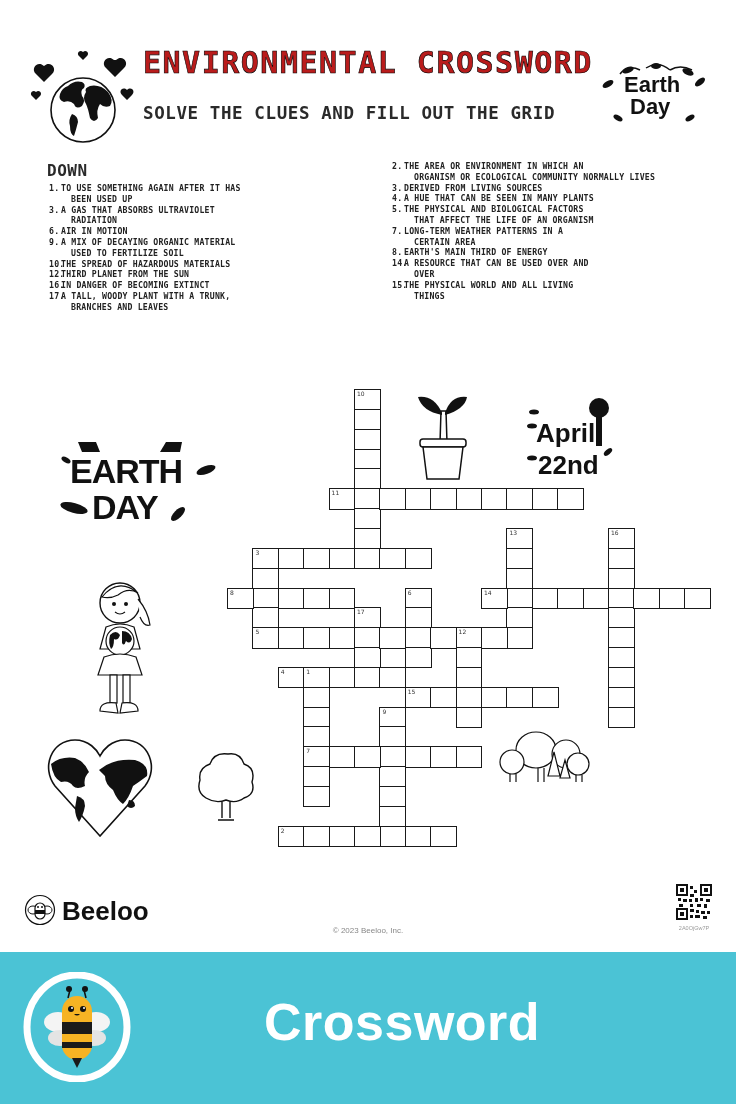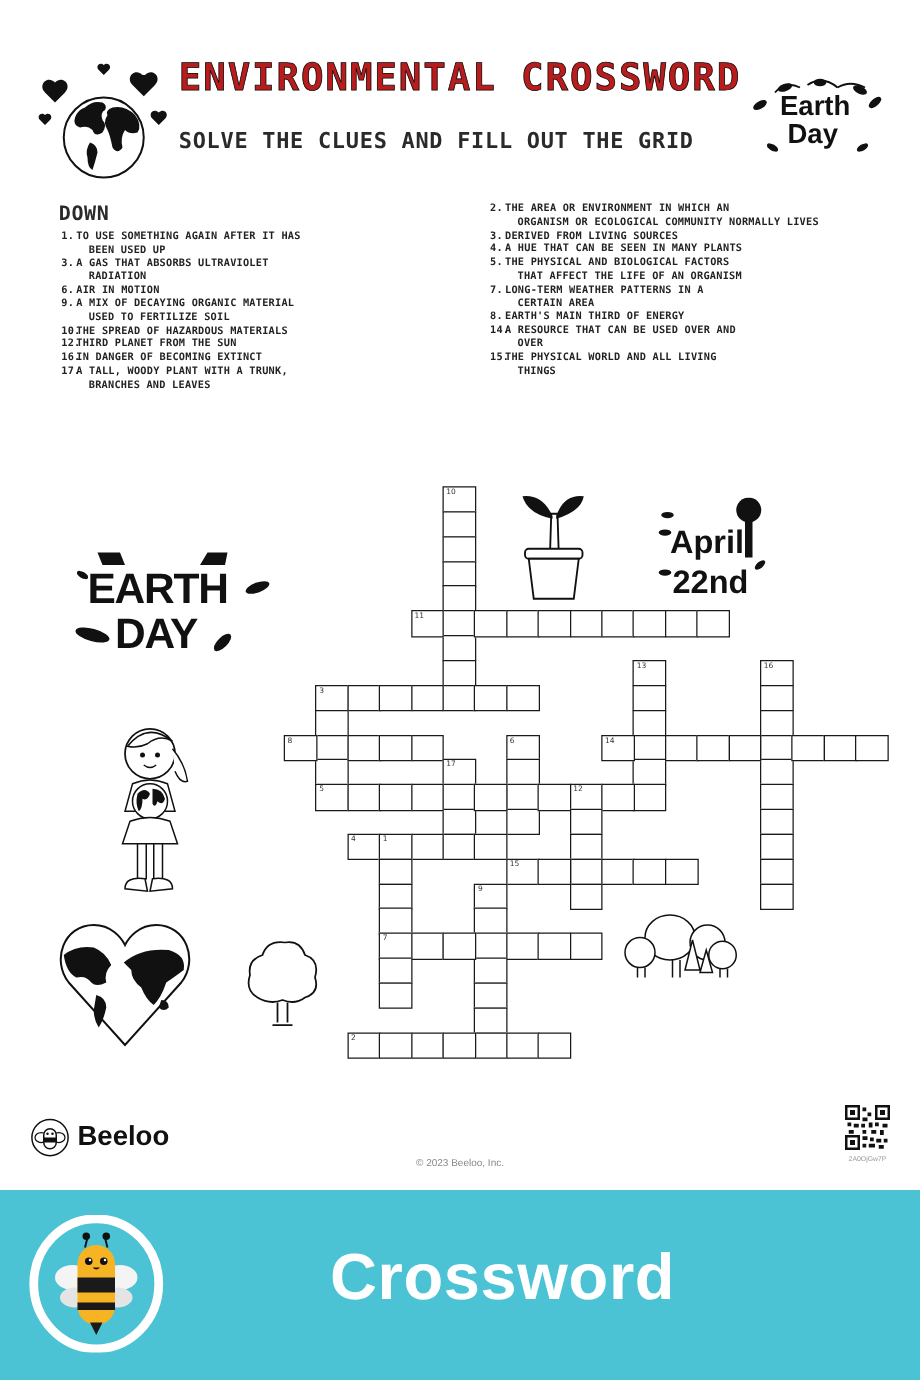--- a/index.html
+++ b/index.html
@@ -37,21 +37,21 @@
   
   .grid { position: absolute; left: 0; top: 0; width: 736px; height: 900px; pointer-events: none; }
   .cell {
     position: absolute; border: 1.5px solid #1a1a1a; background: #fff; pointer-events: auto;
   }
   .cell-num {
     position: absolute; left: 2px; top: 0px; font-size: 6px; color: #333; font-family: "DejaVu Sans", sans-serif;
   }
 
   
-  .brand-name { left: 62px; top: 896px; font-family: "Liberation Sans", sans-serif; font-weight: bold; font-size: 22px; color: #111; }
+  .brand-name { left: 62px; top: 896px; font-family: "Liberation Sans", sans-serif; font-weight: bold; font-size: 26px; color: #111; }
   .copyright { left: 0; width: 736px; text-align: center; top: 926px; font-size: 8px; color: #888; font-family: "Liberation Sans", sans-serif; }
   .qr-code-label { left: 664px; width: 60px; text-align: center; top: 925px; font-size: 5.5px; color: #999; font-family: "Liberation Sans", sans-serif; }
 
   .banner { left: 0; top: 952px; width: 736px; height: 152px; }
   .banner-title {
     position: absolute; left: 264px; top: 40px; font-family: "Liberation Sans", sans-serif;
     font-weight: bold; font-size: 52px; color: #ffffff; letter-spacing: 0.5px;
   }
 </style>
 </head>

